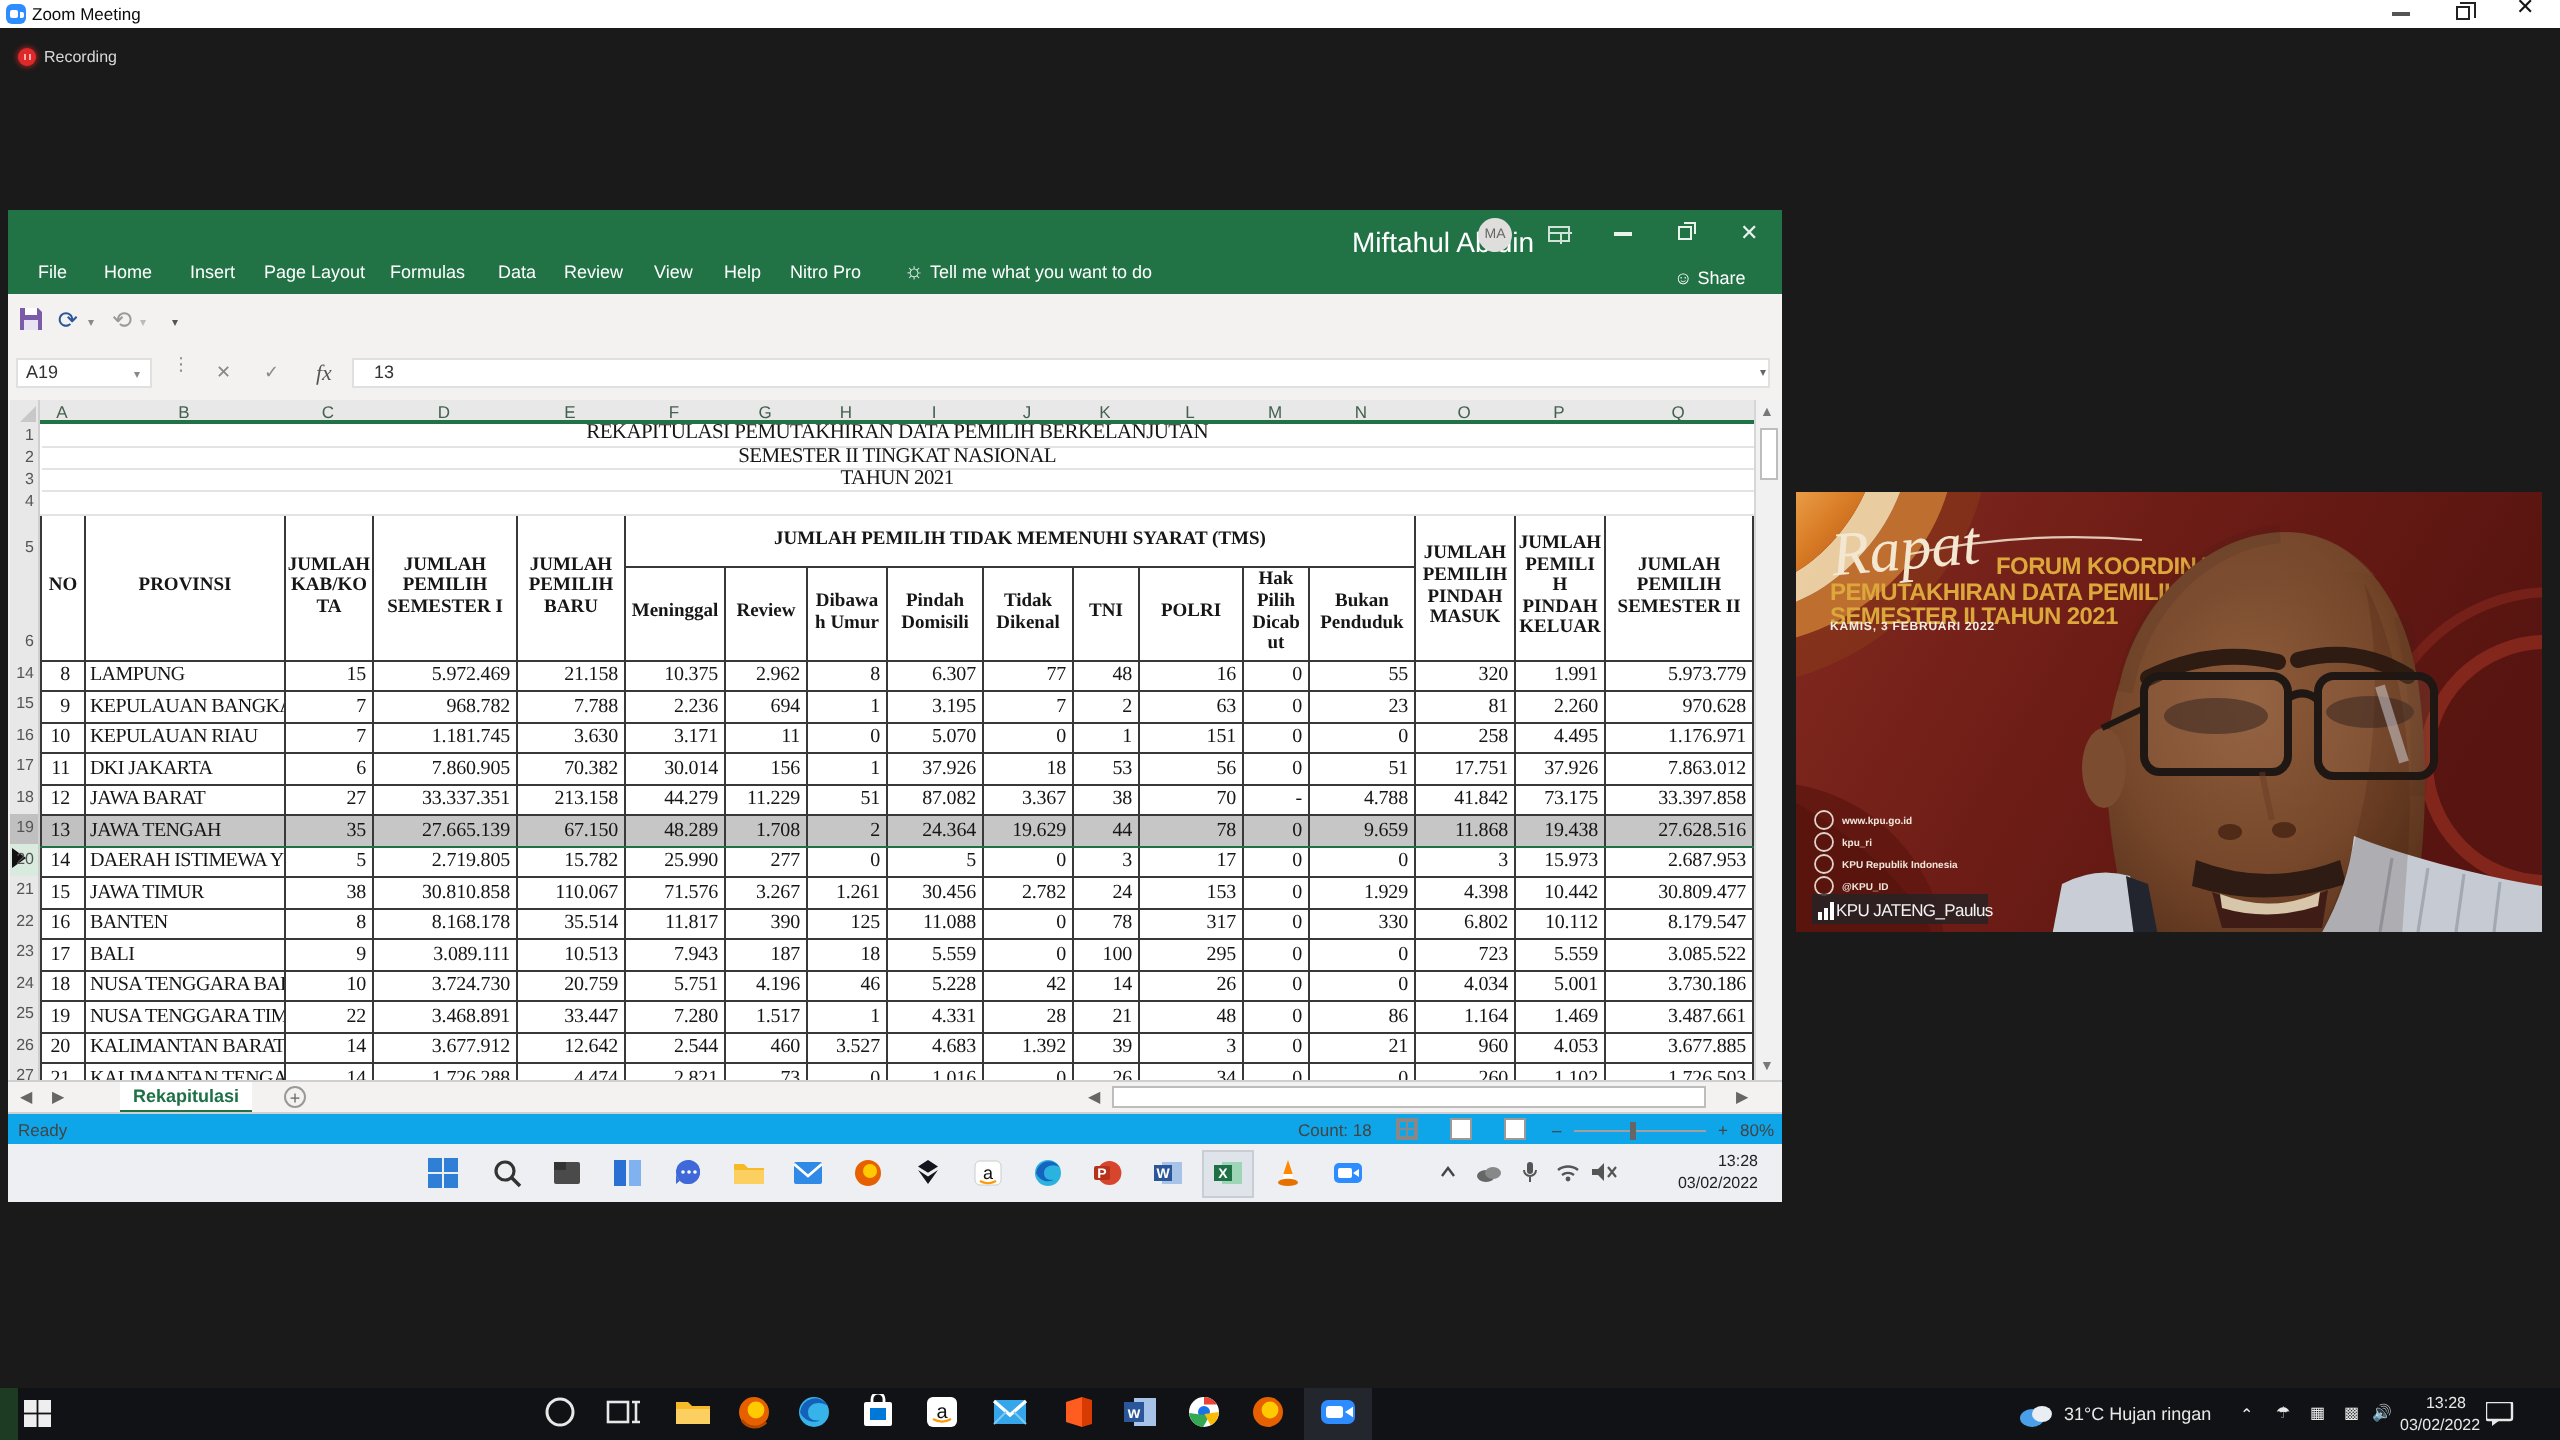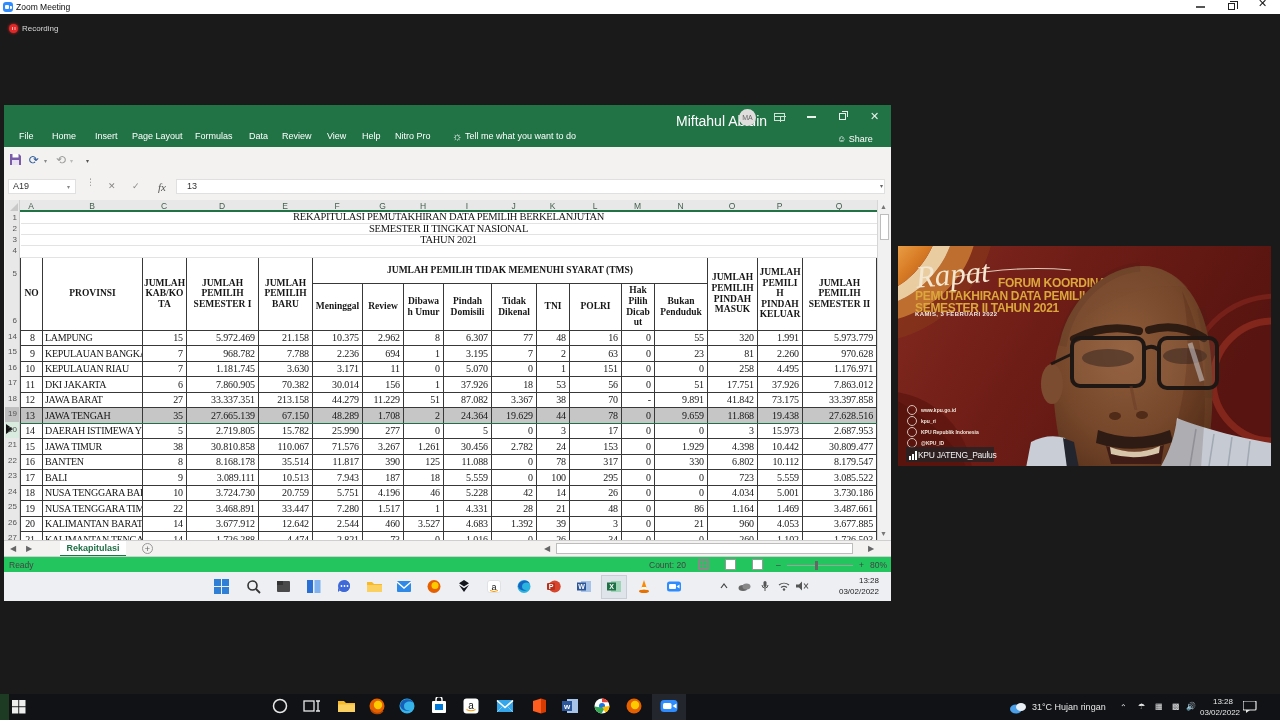--- a/index.html
+++ b/index.html
@@ -58,21 +58,21 @@
 #vsb .up{left:2px;top:3px;font-size:7px;color:#777}
 #vsb .dn{left:2px;top:330px;font-size:7px;color:#777}
 #vsb .th{left:1.5px;top:14px;width:9px;height:26px;background:#fff;border:1px solid #bdbdbd}
 
 #stb{left:0;top:435px;width:887px;height:16px;background:#f3f2f1;border-top:1px solid #cfcfcf}
 #stb .nav{top:3px;font-size:8px;color:#666}
 #stb .tab{left:56px;top:0px;width:66px;height:16px;background:#fff;border-bottom:2px solid #217346;color:#1e7145;font-weight:bold;font-size:9px;text-align:center;line-height:15px}
 #stb .plus{left:138px;top:2px;width:11px;height:11px;border:1px solid #999;border-radius:50%;color:#666;font-size:9px;line-height:10px;text-align:center}
 #stb .hs{left:552px;top:2px;width:297px;height:11px;background:#fff;border:1px solid #bdbdbd}
 
-#sbar{left:0;top:451px;width:887px;height:16px;background:#22c55e;border-top:1px solid #d0d0d0;font-size:8.5px;color:#444}
+#sbar{left:0;top:451px;width:887px;height:16px;background:#0ea5e9;border-top:1px solid #d0d0d0;font-size:8.5px;color:#444}
 
 #ptb{left:0;top:467px;width:887px;height:29px;background:#edeff3}
 #ptb .ic{top:7px;width:16px;height:16px}
 
 #vid{left:898px;top:246px;width:373px;height:220px;background:#6e1d17;overflow:hidden}
 #vid .gold{position:absolute;color:#dca73b;font-weight:bold;letter-spacing:-0.2px}
 
 #vtb{left:0;top:694px;width:1280px;height:26px;background:#101215}
 #vtb .sb{left:31px;top:1px;width:231px;height:24px;background:#f5f5f5;border:1px solid #8a8a8a;font-size:9px;color:#3b3b3b;padding:5px 0 0 28px}
 #vtb .tico{top:3px;width:18px;height:18px}
@@ -320,21 +320,21 @@
               <td class="num">33.337.351</td>
               <td class="num">213.158</td>
               <td class="num">44.279</td>
               <td class="num">11.229</td>
               <td class="num">51</td>
               <td class="num">87.082</td>
               <td class="num">3.367</td>
               <td class="num">38</td>
               <td class="num">70</td>
               <td class="num">-</td>
-              <td class="num">9.891</td>
+              <td class="num">4.788</td>
               <td class="num">41.842</td>
               <td class="num">73.175</td>
               <td class="num">33.397.858</td>
             </tr>
             <tr class="data sel" style="height:15.5px">
               <td class="num" style="padding-right:7px">13</td>
               <td class="txt">JAWA TENGAH</td>
               <td class="num">35</td>
               <td class="num">27.665.139</td>
               <td class="num">67.150</td>
@@ -516,21 +516,21 @@
       <div class="abs nav" style="left:6px">◀</div>
       <div class="abs nav" style="left:22px">▶</div>
       <div class="abs tab">Rekapitulasi</div>
       <div class="abs plus">+</div>
       <div class="abs nav" style="left:540px">◀</div>
       <div class="abs hs"></div>
       <div class="abs nav" style="left:864px">▶</div>
     </div>
     <div class="abs" id="sbar">
       <div class="abs" style="left:5px;top:3px">Ready</div>
-      <div class="abs" style="left:645px;top:3px">Count: 20</div>
+      <div class="abs" style="left:645px;top:3px">Count: 18</div>
       <div class="abs" style="left:694px;top:2px;width:11px;height:11px;border:1px solid #888;background:linear-gradient(#888 1px,transparent 1px),linear-gradient(90deg,#888 1px,transparent 1px);background-size:4px 4px"></div>
       <div class="abs" style="left:721px;top:2px;width:11px;height:11px;border:1px solid #999;background:#fff"></div>
       <div class="abs" style="left:748px;top:2px;width:11px;height:11px;border:1px solid #999;background:#fff"></div>
       <div class="abs" style="left:772px;top:3px">–</div>
       <div class="abs" style="left:783px;top:8px;width:66px;height:1px;background:#a0a0a0"></div>
       <div class="abs" style="left:811px;top:4px;width:3px;height:9px;background:#666"></div>
       <div class="abs" style="left:855px;top:3px">+</div>
       <div class="abs" style="left:866px;top:3px">80%</div>
     </div>
     <div class="abs" id="ptb">

